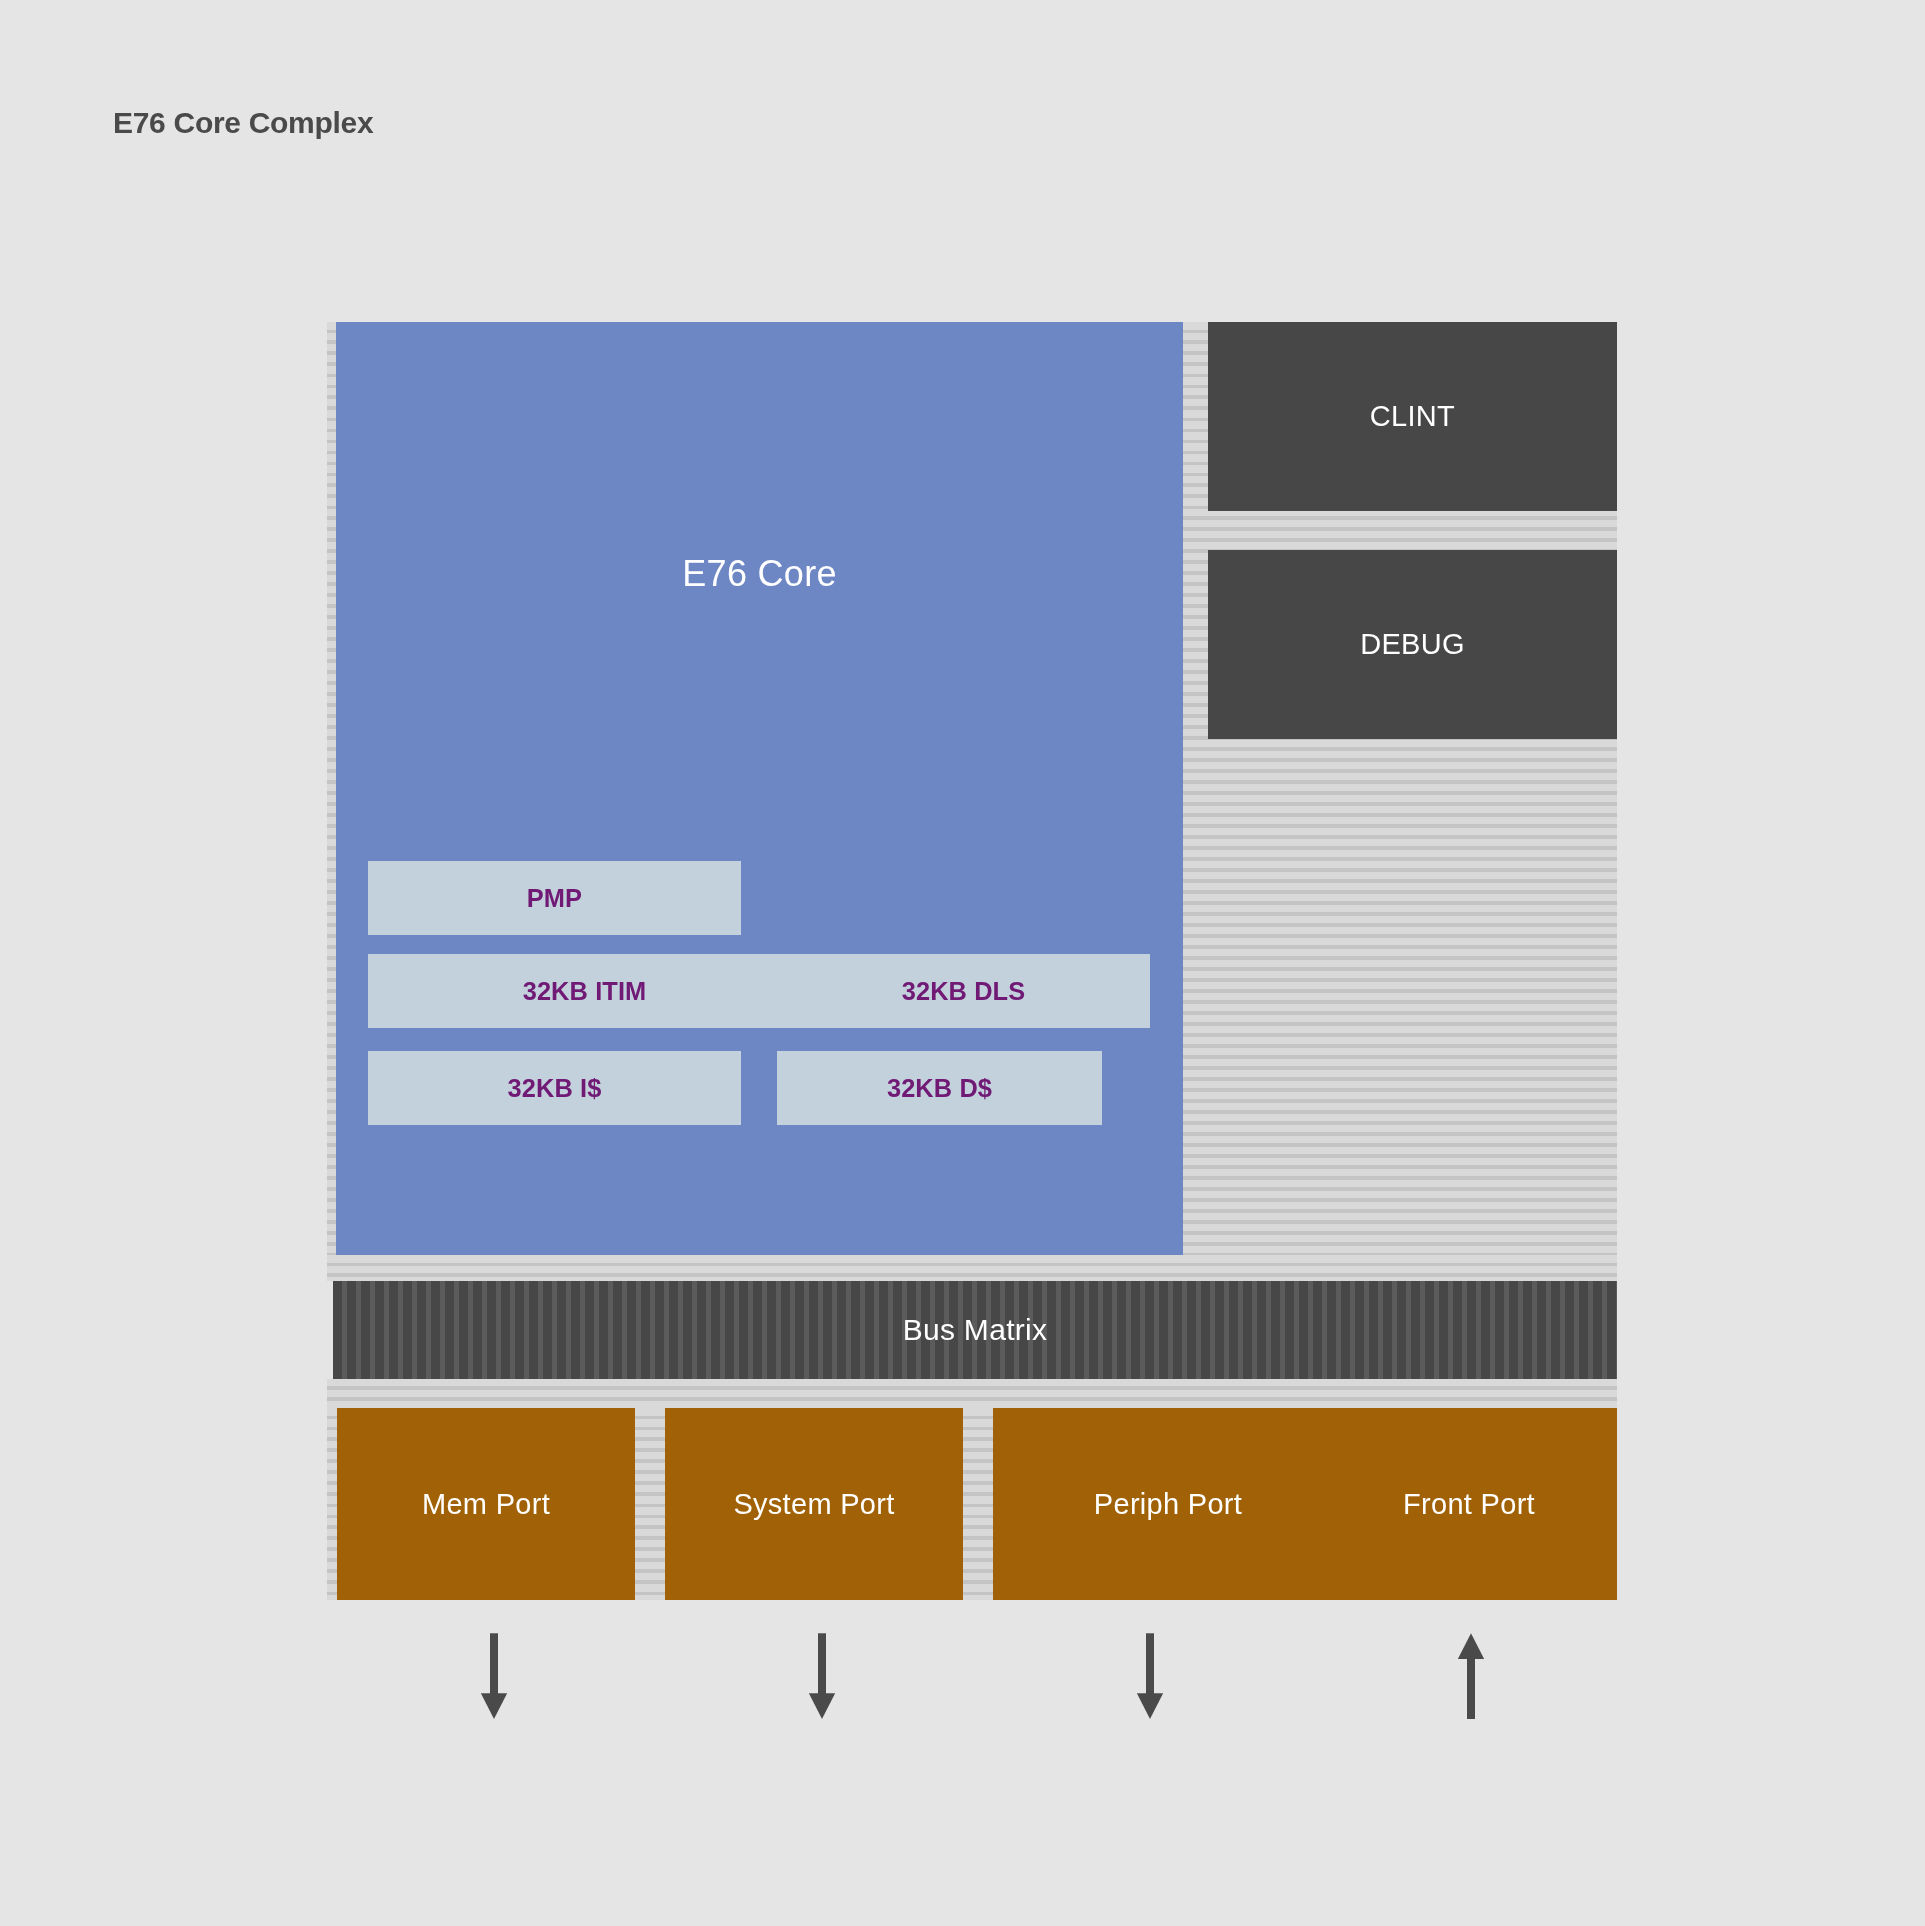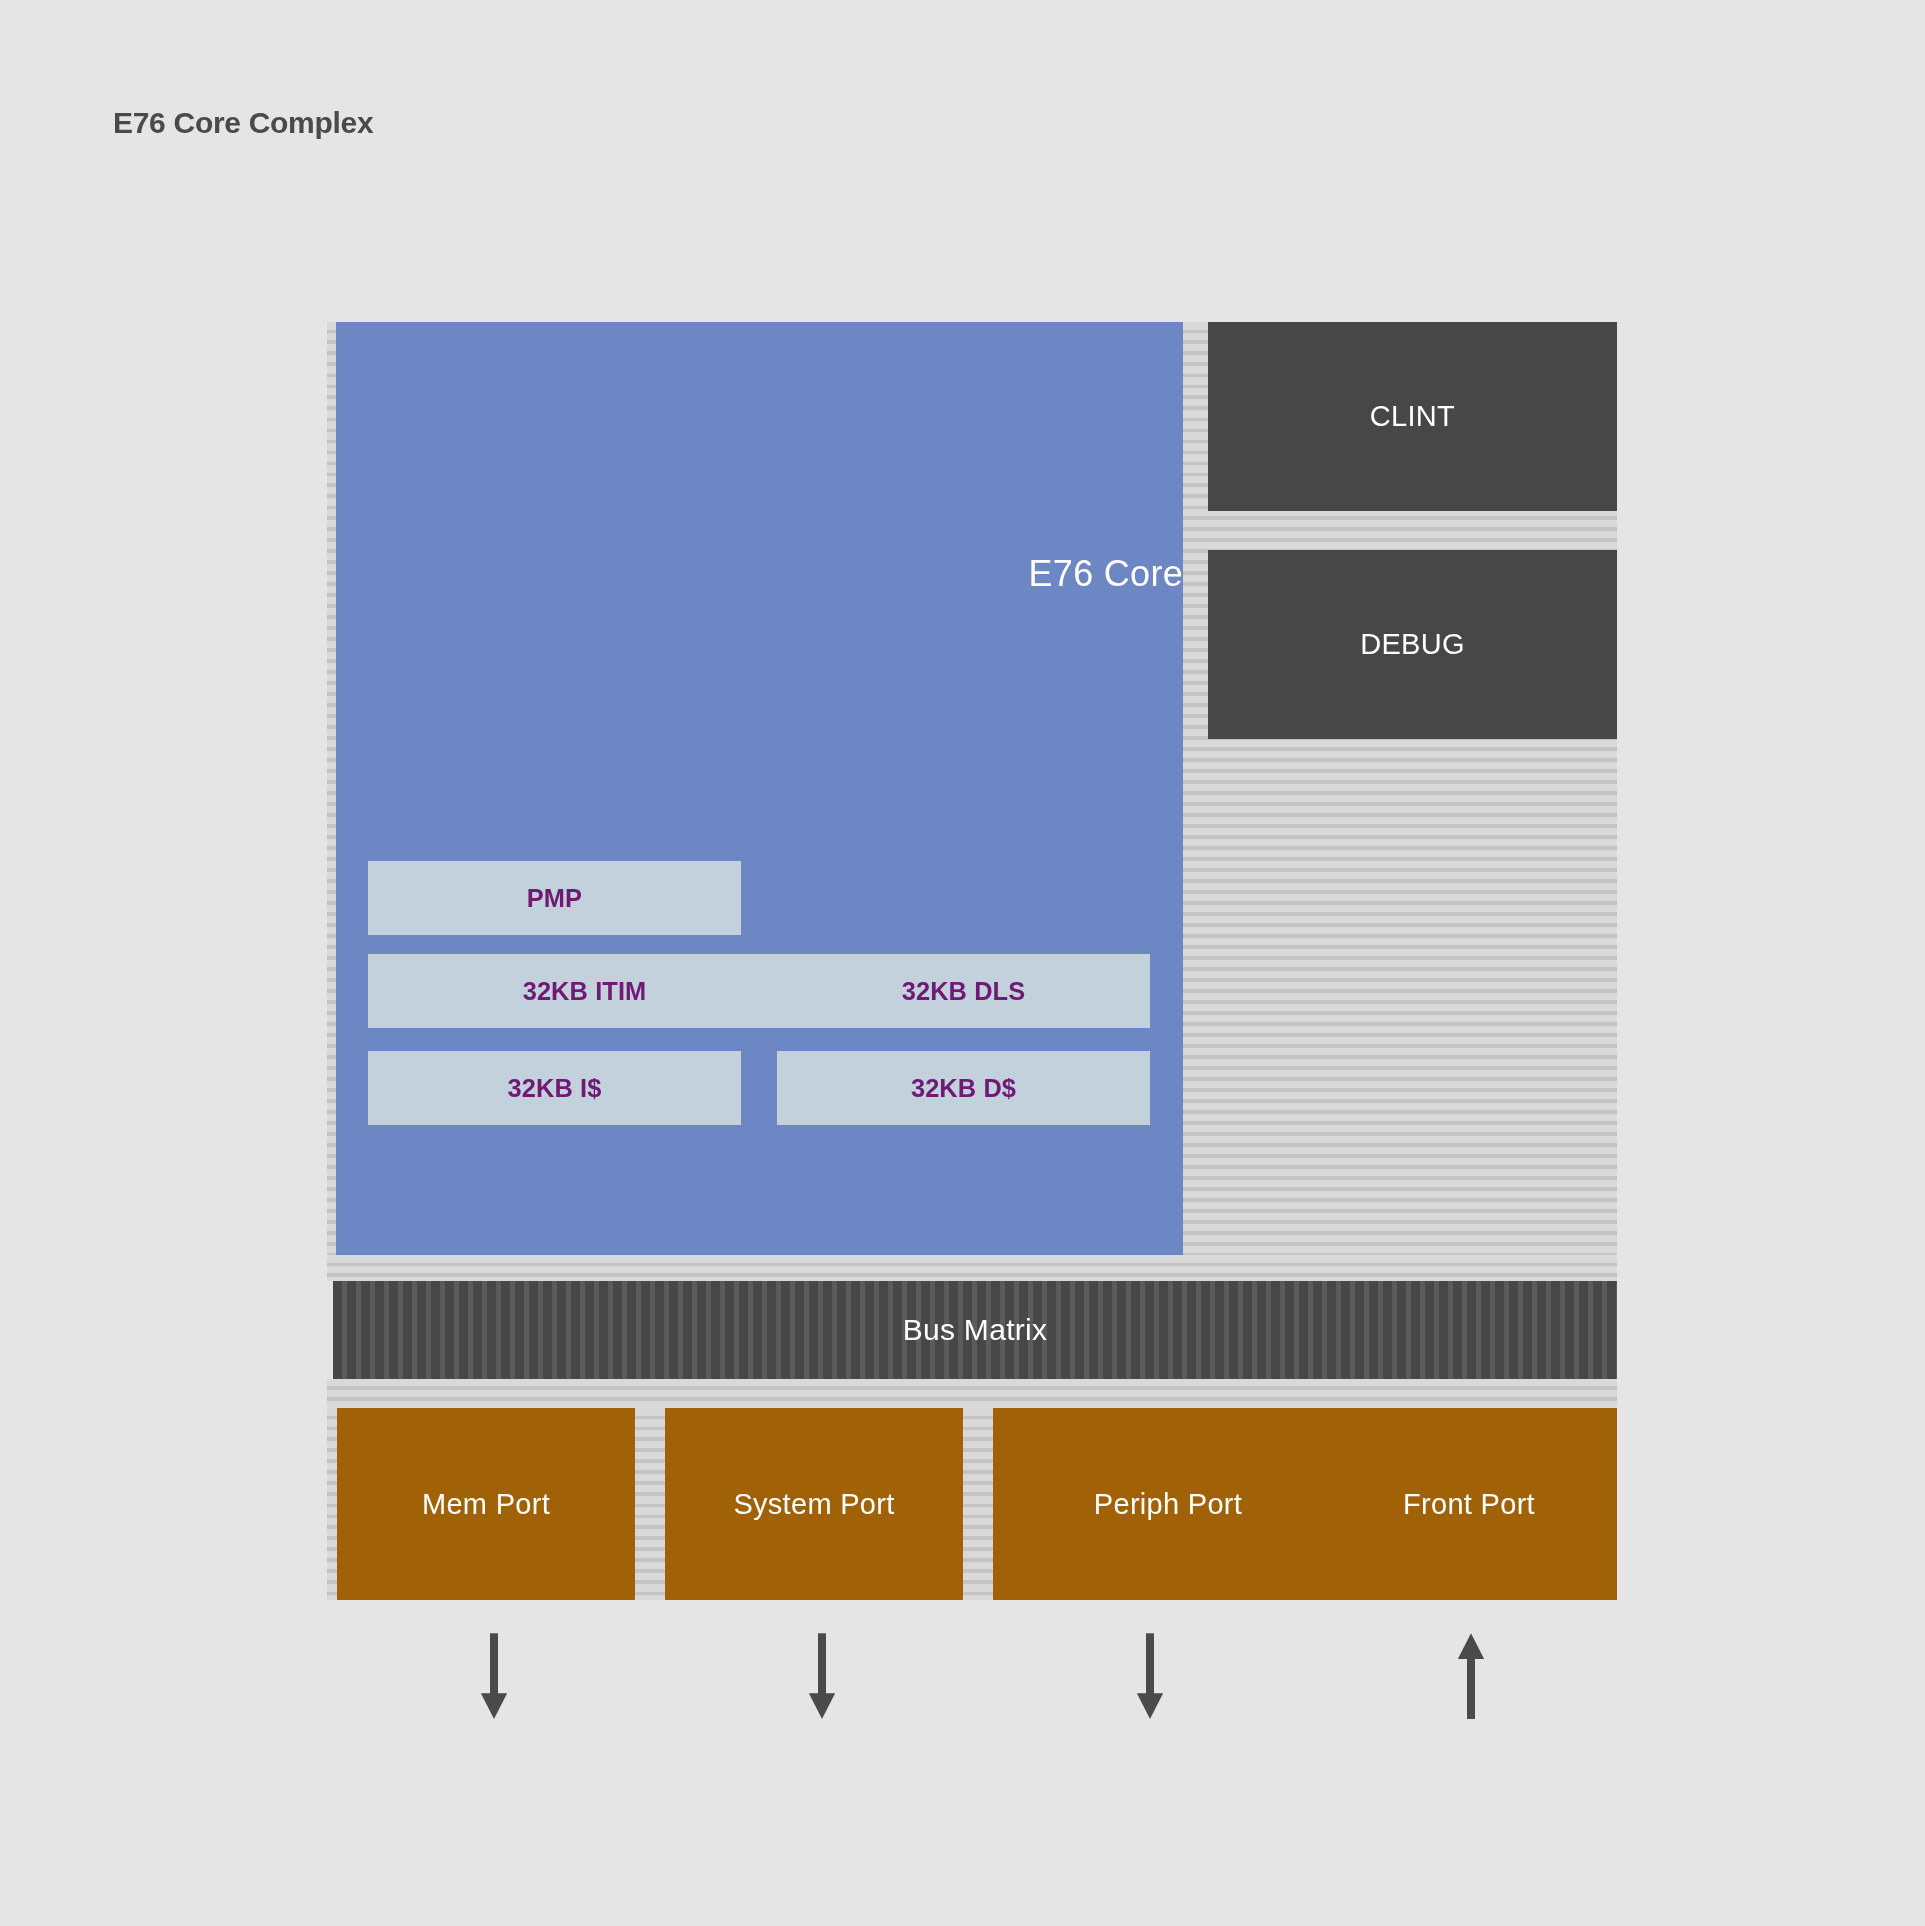--- a/index.html
+++ b/index.html
@@ -77,21 +77,21 @@
     top: 322px;
     width: 847px;
     height: 933px;
     background: #6d86c4;
   }
   #core-label {
     position: absolute;
     left: 0;
     top: 0;
     width: 100%;
-    text-align: right;
+    text-align: center;
     margin-top: 231px;
     color: #ffffff;
     font-size: 36px;
     font-weight: 400;
     letter-spacing: 0.3px;
   }
   .core-sub {
     position: absolute;
     background: #c3d1dc;
     display: flex;
@@ -221,21 +221,21 @@
     </div>
 
     <div class="core-sub" style="left:441px; top:632px; width:373px; height:74px;">
       <span class="core-sub-label">32KB DLS</span>
     </div>
 
     <div class="core-sub" style="left:32px; top:729px; width:373px; height:74px;">
       <span class="core-sub-label">32KB I$</span>
     </div>
 
-    <div class="core-sub" style="left:441px; top:729px; width:373px; height:74px;">
+    <div class="core-sub" style="left:441px; top:729px; width:325px; height:74px;">
       <span class="core-sub-label">32KB D$</span>
     </div>
   </div>
 
   <div id="bus-gap-top" class="hatch-h"></div>
 
   <div id="bus-matrix" class="hatch-v-dark">
     <span id="bus-matrix-label">Bus Matrix</span>
   </div>
 

